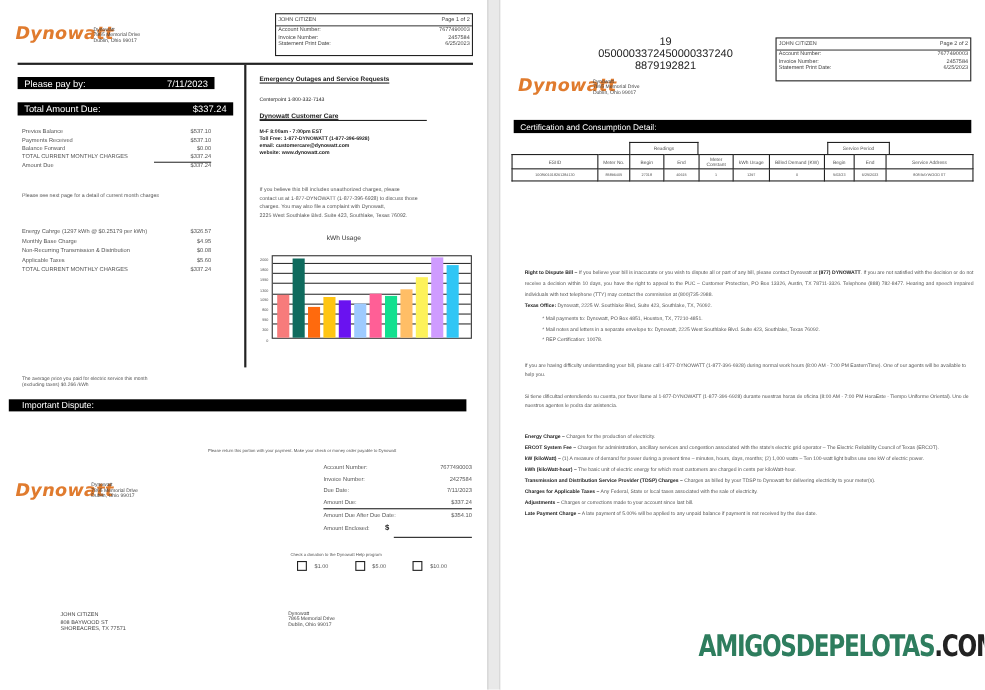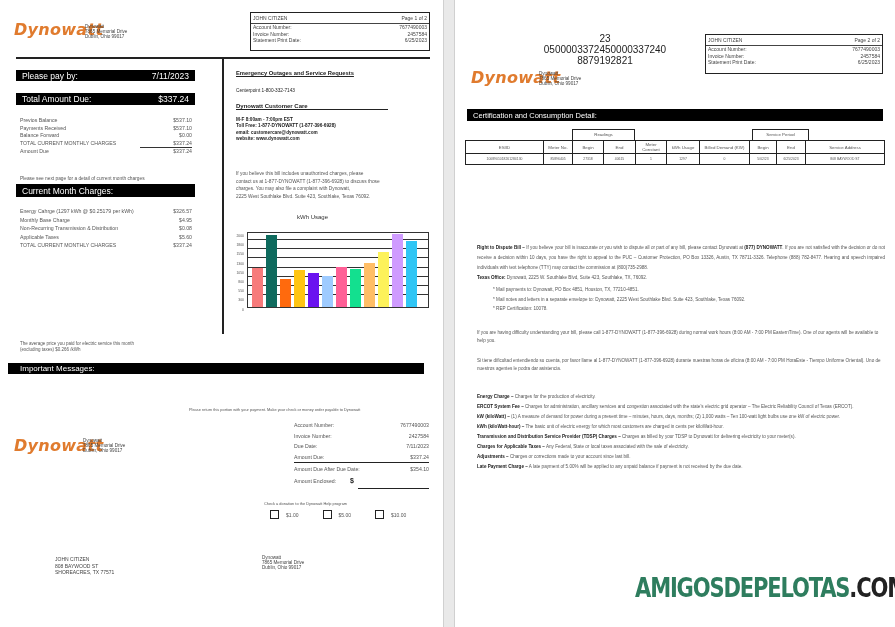--- a/index.html
+++ b/index.html
@@ -62,21 +62,21 @@
       </div>
   </div>
 
   <div class="abs hr" style="left:16px;top:57px;width:414px;height:2px;"></div>
   <div class="abs hr" style="left:222px;top:59px;width:2px;height:275px;"></div>
 
   <div class="abs blackbar" style="left:16px;top:70px;width:179px;height:11px;font-size:8.5px;">
     <span>Please pay by:</span>
       <span>7/11/2023</span>
   </div>
-  <div class="abs blackbar" style="left:16px;top:93px;width:179px;height:12px;font-size:8.5px;">
+  <div class="abs blackbar" style="left:16px;top:93px;width:196px;height:12px;font-size:8.5px;">
     <span>Total Amount Due:</span>
       <span>$337.24</span>
   </div>
 
   <div class="abs" style="left:20px;top:117px;width:172px;">
     <div class="line" style="line-height:7.6px;">
         <span>Previos Balance</span>
         <span>$537.10</span>
       </div>
     <div class="line" style="line-height:7.6px;">
@@ -92,23 +92,20 @@
         <span>$337.24</span>
       </div>
     <div style="margin-left:120px;height:1px;background:#333;"></div>
     <div class="line" style="line-height:7.6px;">
         <span>Amount Due</span>
         <span>$337.24</span>
       </div>
   </div>
 
   <div class="abs small" style="left:20px;top:176px;font-size:4.8px;">Please see next page for a detail of current month charges</div>
-  <div class="abs blackbar" style="left:16px;top:184px;width:179px;height:13px;font-size:8.5px;">
-    <span>Current Month Charges:</span>
-  </div>
 
   <div class="abs" style="left:20px;top:207px;width:172px;">
     <div class="line" style="line-height:8.6px;">
         <span>Energy Cahrge (1297 kWh @ $0.25179 per kWh)</span>
         <span>$326.57</span>
       </div>
     <div class="line" style="line-height:8.6px;">
         <span>Monthly Base Charge</span>
         <span>$4.95</span>
       </div>
@@ -176,21 +173,21 @@
       <div>550</div>
       <div>300</div>
       <div>0</div>
   </div>
 
   <div class="abs small" style="left:20px;top:341px;line-height:5.5px;font-size:4.5px;">
     <div>The average price you paid for electric service this month</div>
     <div>(excluding taxes) $0.266 /kWh</div>
   </div>
   <div class="abs blackbar" style="left:8px;top:363px;width:416px;height:11px;font-size:8px;">
-    <span style="padding-left:6px;">Important Messages:</span>
+    <span style="padding-left:6px;">Important Dispute:</span>
   </div>
 
   <div class="abs small" style="left:189px;top:407px;font-size:3.9px;">Please return this portion with your payment. Make your check or money order payable to Dynowatt</div>
 
   <div class="abs logo" style="left:14px;top:436px;font-size:16px;">Dynowatt</div>
   <div class="abs logo-addr" style="left:83px;top:438px;">
     <div>Dynowatt</div>
     <div>7865 Memorial Drive</div>
     <div>Dublin, Ohio 99017</div>
   </div>
@@ -243,21 +240,21 @@
     <div>Dynowatt</div>
     <div>7865 Memorial Drive</div>
     <div>Dublin, Ohio 99017</div>
   </div>
 </div>
 
 <div class="gutter"></div>
 
 <div class="page" id="page2">
   <div class="abs" style="left:85px;top:33px;width:130px;text-align:center;font-size:10px;line-height:11px;color:#222;">
-    <div>23</div>
+    <div>19</div>
     <div>0500003372450000337240</div>
     <div>8879192821</div>
   </div>
 
   <div class="abs infobox" style="left:250px;top:34px;width:178px;height:40px;">
     <div class="row top">
         <span>JOHN CITIZEN</span>
         <span>Page 2 of 2</span>
       </div>
     <div class="row">

